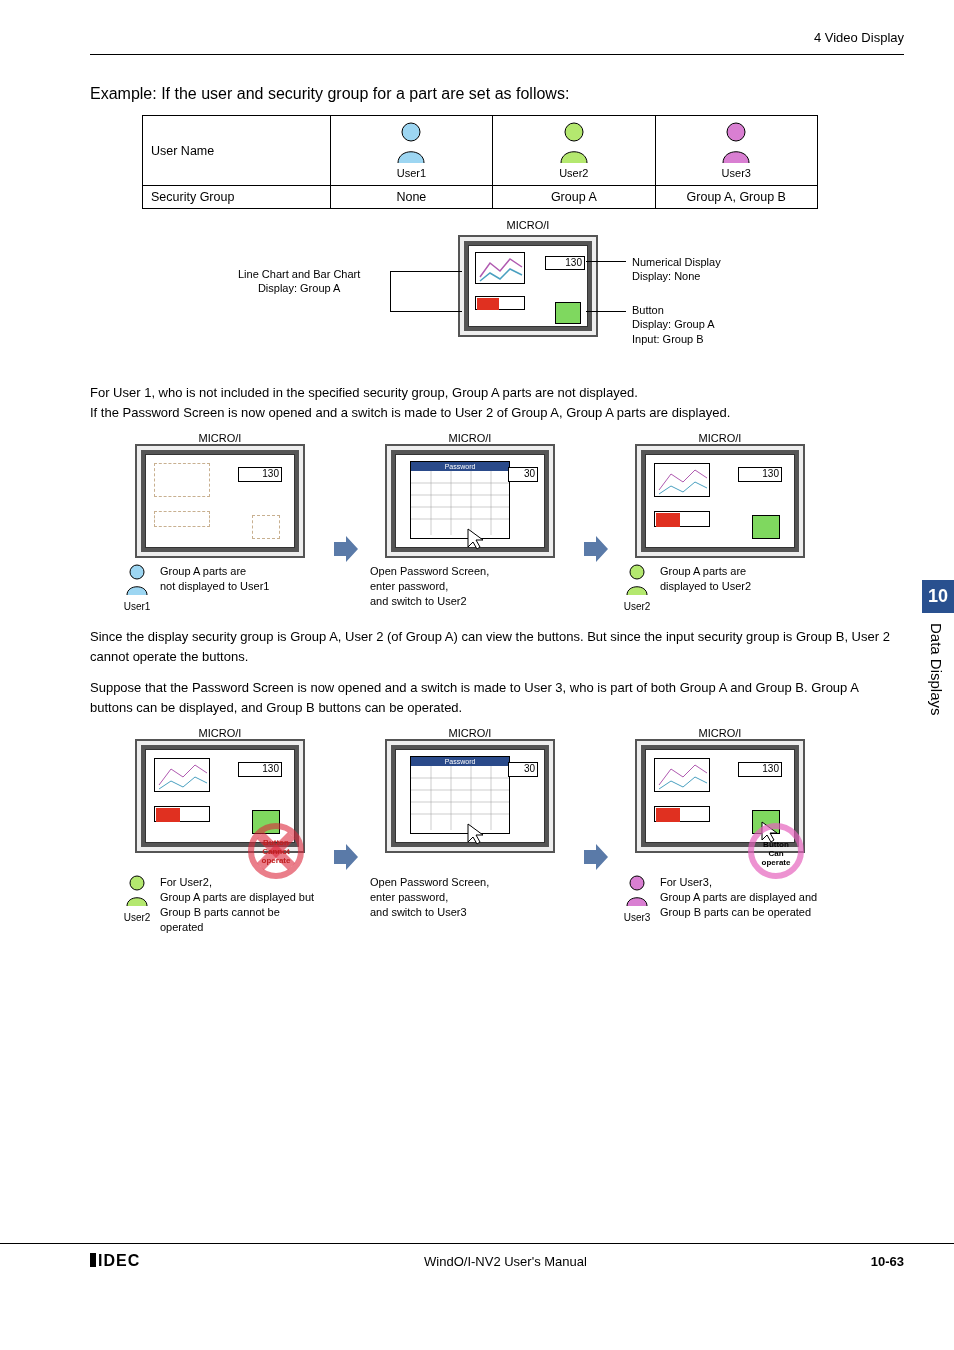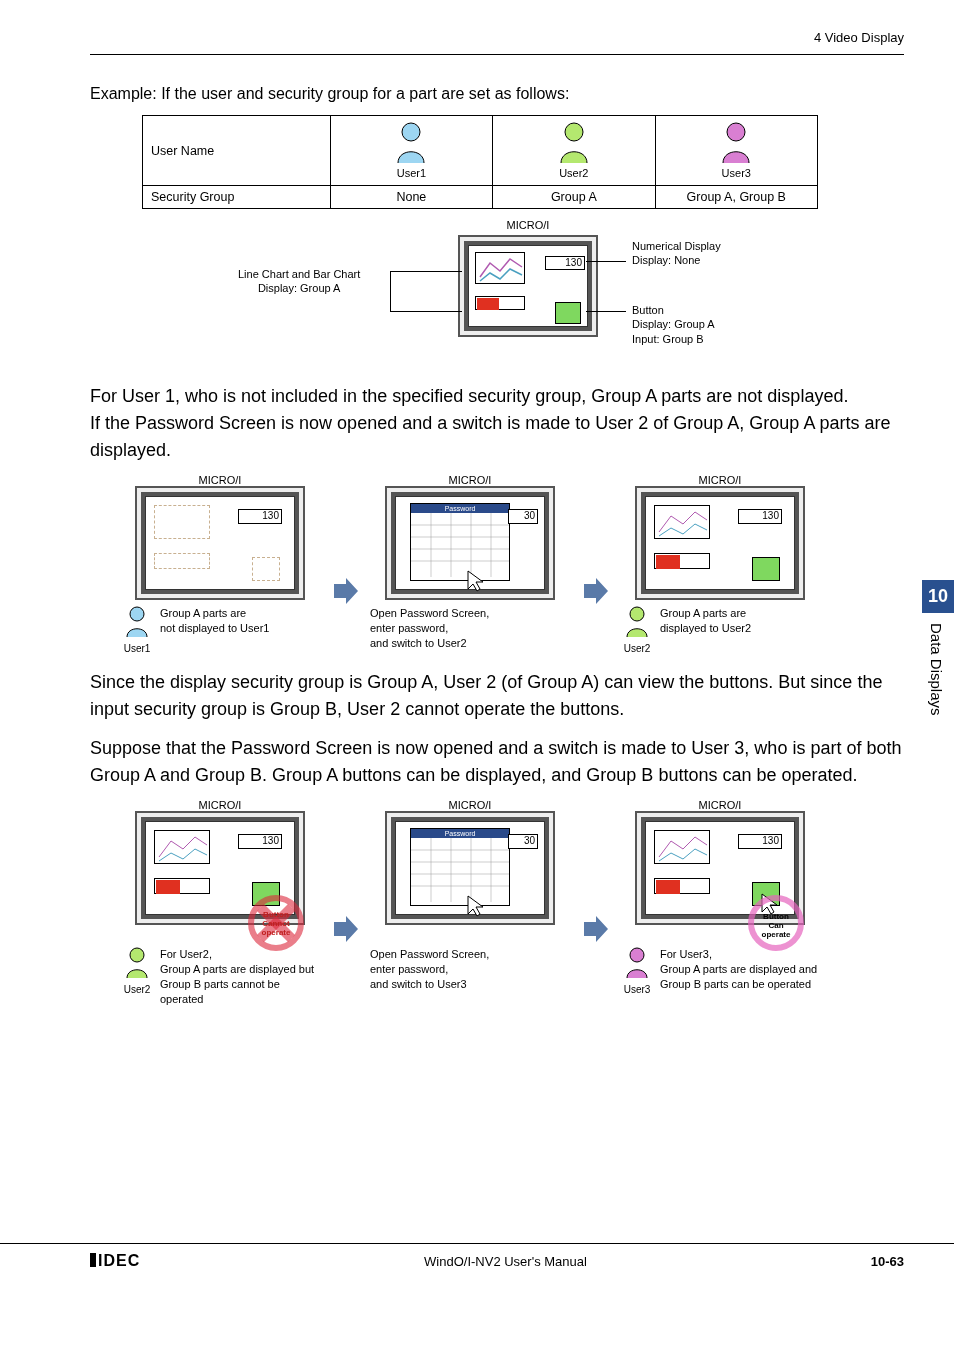--- a/index.html
+++ b/index.html
@@ -22,21 +22,21 @@
   .microlbl { font-size: 11px; text-align: center; }
   .scrn { position: relative; border: 2px solid #555; background: #eee; }
   .scrn .inner { position: absolute; inset: 4px; background: #555; }
   .scrn .face { position: absolute; inset: 4px; background: #fff; border: 1px solid #333; }
   .chartbox { position: absolute; border: 1px solid #000; background: #fff; }
   .numbox { position: absolute; border: 1px solid #000; background: #fff; font-size: 10px; text-align: right; padding-right: 2px; }
   .barbox { position: absolute; border: 1px solid #000; background: #fff; }
   .btnbox { position: absolute; border: 1px solid #000; }
   .callout { position: absolute; font-size: 11px; line-height: 1.3; }
 
-  .para { font-size: 18px; line-height: 1.5; margin: 14px 0 10px 0; }
+  .para { font-size: 13px; line-height: 1.5; margin: 14px 0 10px 0; }
 
   .seq { display: flex; align-items: flex-start; gap: 12px; margin-left: 30px; margin-top: 8px; }
   .seqcol { width: 200px; text-align: center; position: relative; }
   .arrow { align-self: center; margin-top: 55px; }
   .caption { display: flex; align-items: flex-start; gap: 6px; margin-top: 6px; text-align: left; font-size: 11px; line-height: 1.35; }
   .caption .txt { flex: 1; }
   .usertiny { text-align: center; font-size: 10px; }
 
   .sidetab { position: absolute; right: 0; top: 580px; width: 32px; }
   .sidetab .num { background: #29508f; color: #fff; text-align: center; font-weight: bold; font-size: 18px; padding: 6px 0; }
@@ -134,21 +134,21 @@
         </div>
     </div>
     <div class="leader" style="left:248px; top:52px; width:72px;"></div>
     <div class="leader" style="left:248px; top:52px; width:1px; height:40px;"></div>
     <div class="leader" style="left:248px; top:92px; width:72px;"></div>
     <div class="callout" style="left:96px; top:48px; text-align:center;">
       <div>Line Chart and Bar Chart</div>
       <div>Display: Group A</div>
     </div>
     <div class="leader" style="left:444px; top:42px; width:40px;"></div>
-    <div class="callout" style="left:490px; top:20px;">
+    <div class="callout" style="left:490px; top:36px;">
       <div>Numerical Display</div>
       <div>Display: None</div>
     </div>
     <div class="leader" style="left:444px; top:92px; width:40px;"></div>
     <div class="callout" style="left:490px; top:84px;">
       <div>Button</div>
       <div>Display: Group A</div>
       <div>Input: Group B</div>
     </div>
   </div>

